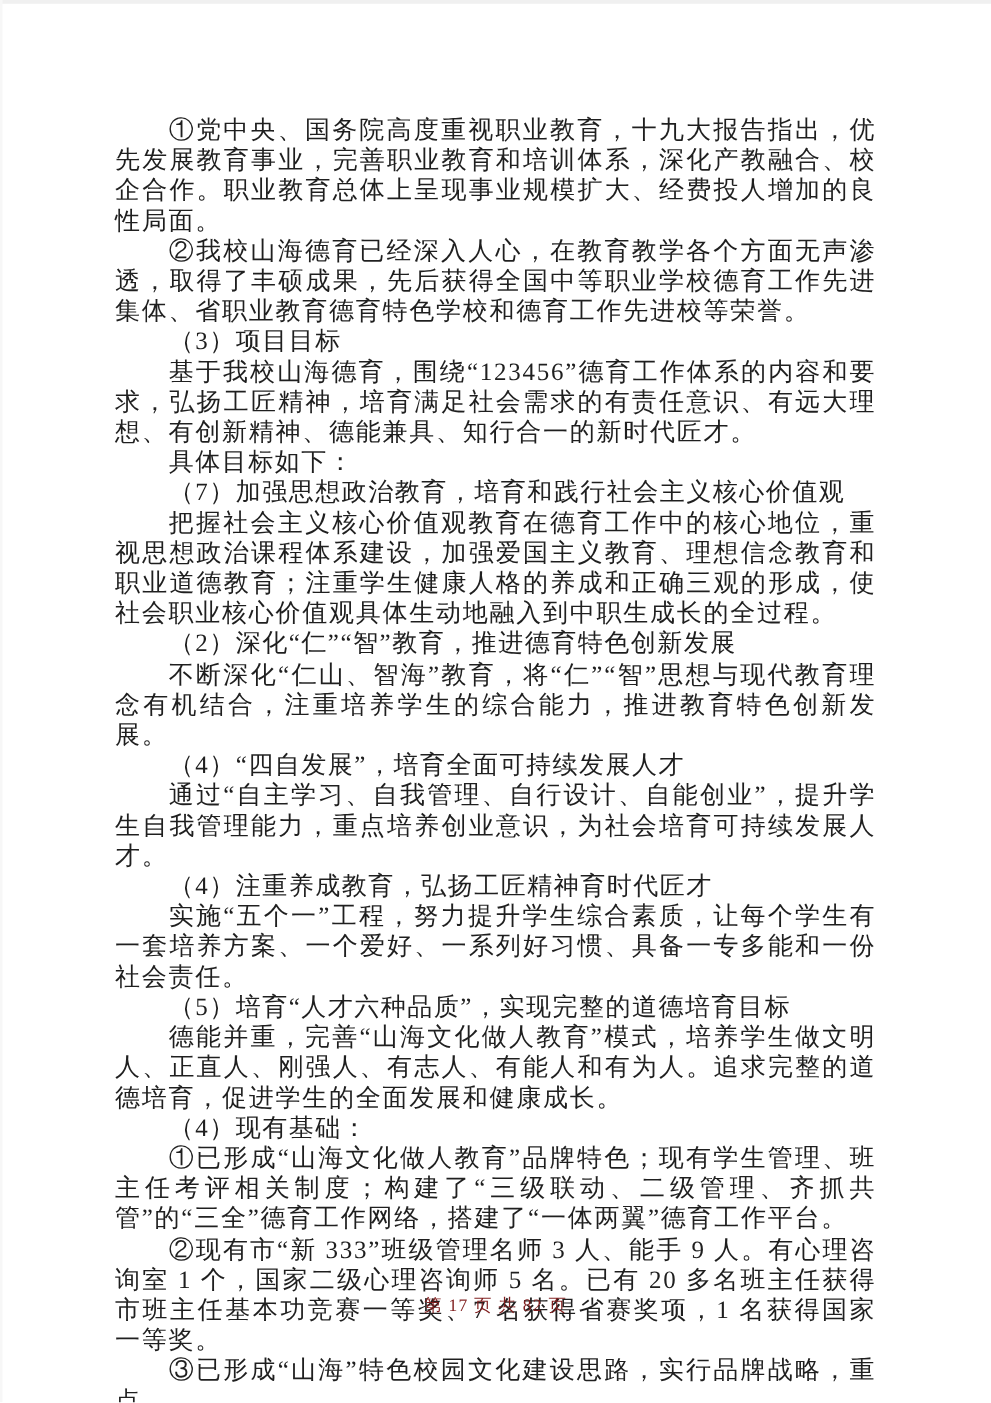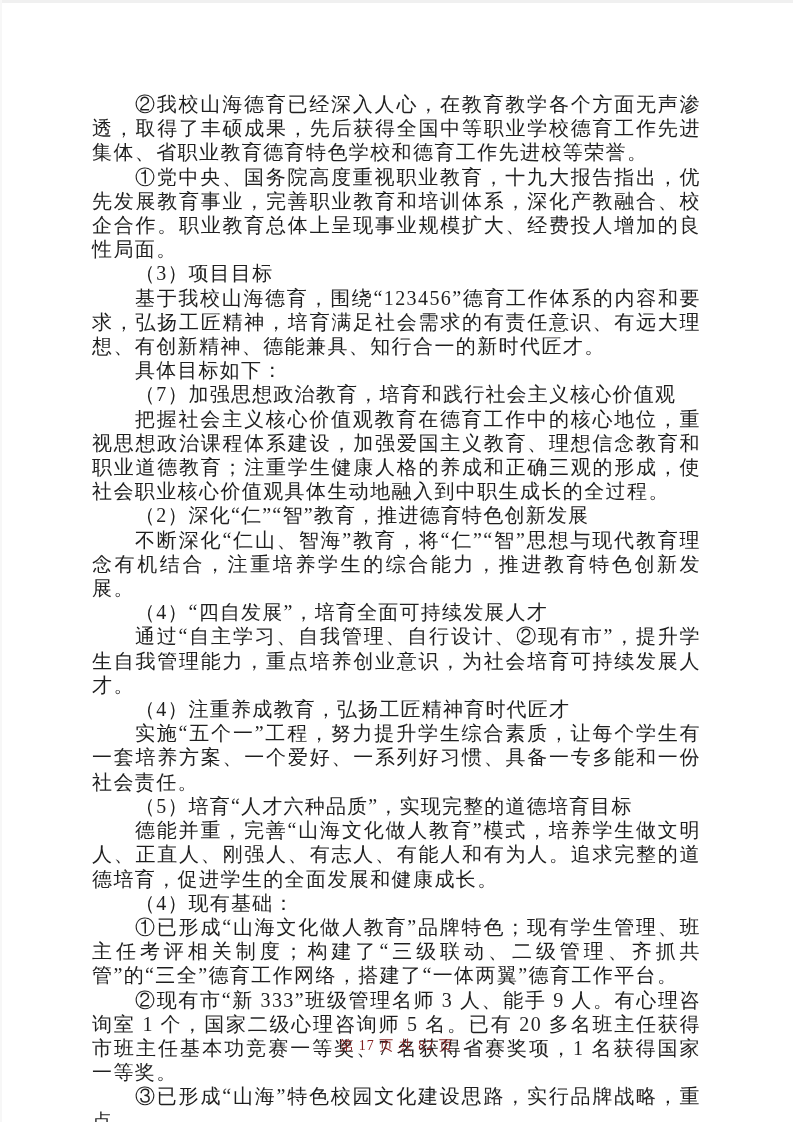--- a/index.html
+++ b/index.html
@@ -64,31 +64,31 @@
   }
 </style>
 </head>
 <body>
 
 <div class="page">
   <div class="page-edge-top"></div>
   <div class="page-edge-left"></div>
 
   <div class="content">
+    <p class="body">①党中央、国务院高度重视职业教育，十九大报告指出，优先发展教育事业，完善职业教育和培训体系，深化产教融合、校企合作。职业教育总体上呈现事业规模扩大、经费投人增加的良性局面。</p>
     <p class="body">②我校山海德育已经深入人心，在教育教学各个方面无声渗透，取得了丰硕成果，先后获得全国中等职业学校德育工作先进集体、省职业教育德育特色学校和德育工作先进校等荣誉。</p>
-    <p class="body">①党中央、国务院高度重视职业教育，十九大报告指出，优先发展教育事业，完善职业教育和培训体系，深化产教融合、校企合作。职业教育总体上呈现事业规模扩大、经费投人增加的良性局面。</p>
     <p class="heading">（3）项目目标</p>
     <p class="body">基于我校山海德育，围绕“123456”德育工作体系的内容和要求，弘扬工匠精神，培育满足社会需求的有责任意识、有远大理想、有创新精神、德能兼具、知行合一的新时代匠才。</p>
     <p class="heading">具体目标如下：</p>
     <p class="heading">（7）加强思想政治教育，培育和践行社会主义核心价值观</p>
     <p class="body">把握社会主义核心价值观教育在德育工作中的核心地位，重视思想政治课程体系建设，加强爱国主义教育、理想信念教育和职业道德教育；注重学生健康人格的养成和正确三观的形成，使社会职业核心价值观具体生动地融入到中职生成长的全过程。</p>
     <p class="heading">（2）深化“仁”“智”教育，推进德育特色创新发展</p>
     <p class="body">不断深化“仁山、智海”教育，将“仁”“智”思想与现代教育理念有机结合，注重培养学生的综合能力，推进教育特色创新发展。</p>
     <p class="heading">（4）“四自发展”，培育全面可持续发展人才</p>
-    <p class="body">通过“自主学习、自我管理、自行设计、②现有市”，提升学生自我管理能力，重点培养创业意识，为社会培育可持续发展人才。</p>
+    <p class="body">通过“自主学习、自我管理、自行设计、自能创业”，提升学生自我管理能力，重点培养创业意识，为社会培育可持续发展人才。</p>
     <p class="heading">（4）注重养成教育，弘扬工匠精神育时代匠才</p>
     <p class="body">实施“五个一”工程，努力提升学生综合素质，让每个学生有一套培养方案、一个爱好、一系列好习惯、具备一专多能和一份社会责任。</p>
     <p class="heading">（5）培育“人才六种品质”，实现完整的道德培育目标</p>
     <p class="body">德能并重，完善“山海文化做人教育”模式，培养学生做文明人、正直人、刚强人、有志人、有能人和有为人。追求完整的道德培育，促进学生的全面发展和健康成长。</p>
     <p class="heading">（4）现有基础：</p>
     <p class="body">①已形成“山海文化做人教育”品牌特色；现有学生管理、班主任考评相关制度；构建了“三级联动、二级管理、齐抓共管”的“三全”德育工作网络，搭建了“一体两翼”德育工作平台。</p>
     <p class="body">②现有市“新 333”班级管理名师 3 人、能手 9 人。有心理咨询室 1 个，国家二级心理咨询师 5 名。已有 20 多名班主任获得市班主任基本功竞赛一等奖、7 名获得省赛奖项，1 名获得国家一等奖。</p>
     <p class="body">③已形成“山海”特色校园文化建设思路，实行品牌战略，重点</p>
   </div>
 

